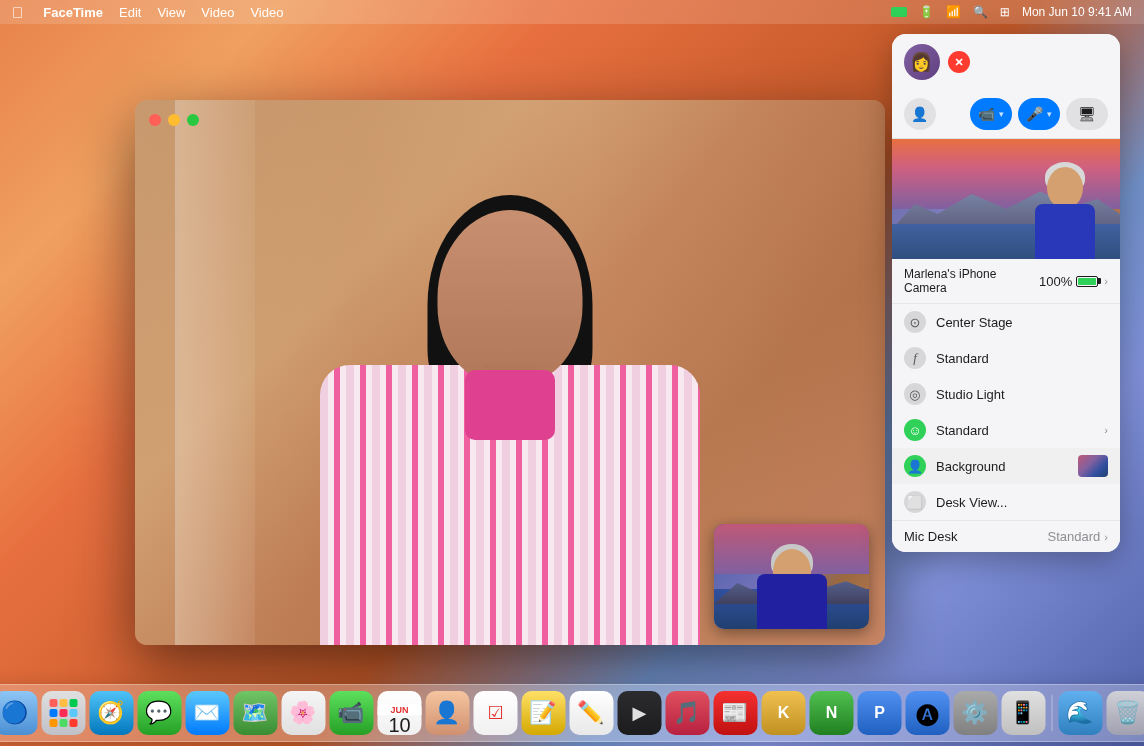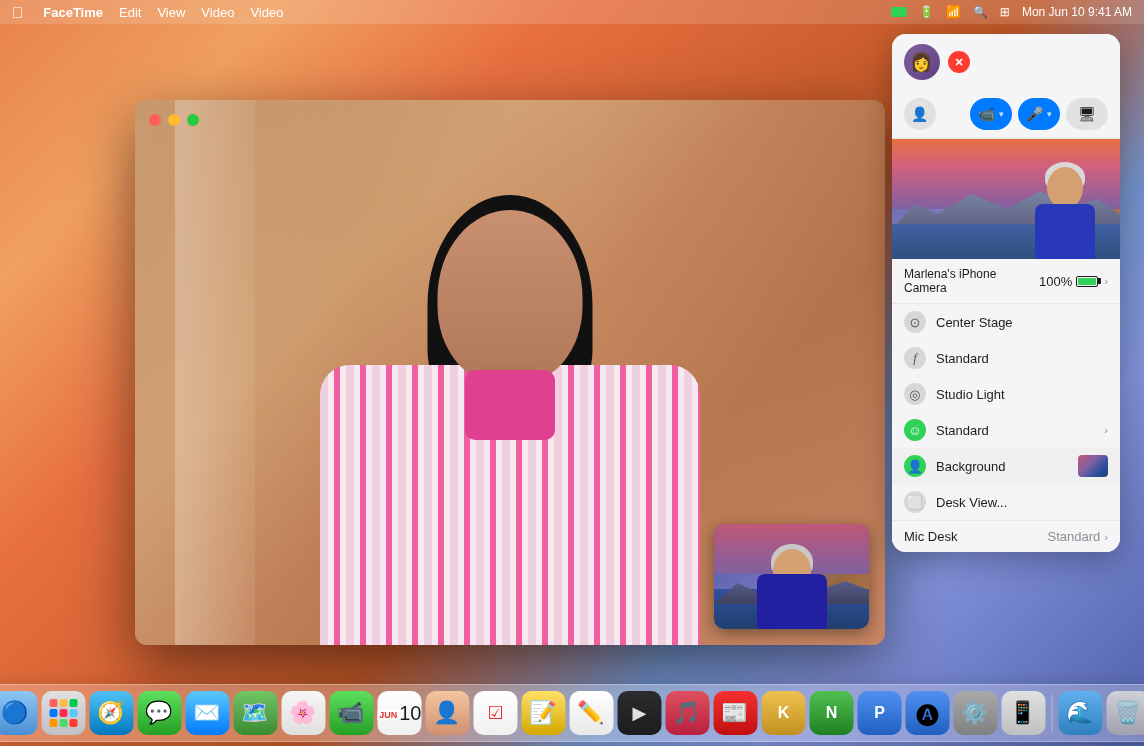--- a/index.html
+++ b/index.html
@@ -493,21 +493,21 @@
       border-radius: 10px;
       display: flex;
       align-items: center;
       justify-content: center;
       cursor: pointer;
       font-size: 24px;
       position: relative;
       flex-shrink: 0;
     }
     .dock-item.has-date {
-      flex-direction: row;
+      flex-direction: column;
       font-size: 10px;
       justify-content: flex-end;
     }
     .dock-date-month {
       font-size: 9px;
       font-weight: 600;
       color: white;
       text-transform: uppercase;
       line-height: 1;
       margin-top: 2px;

